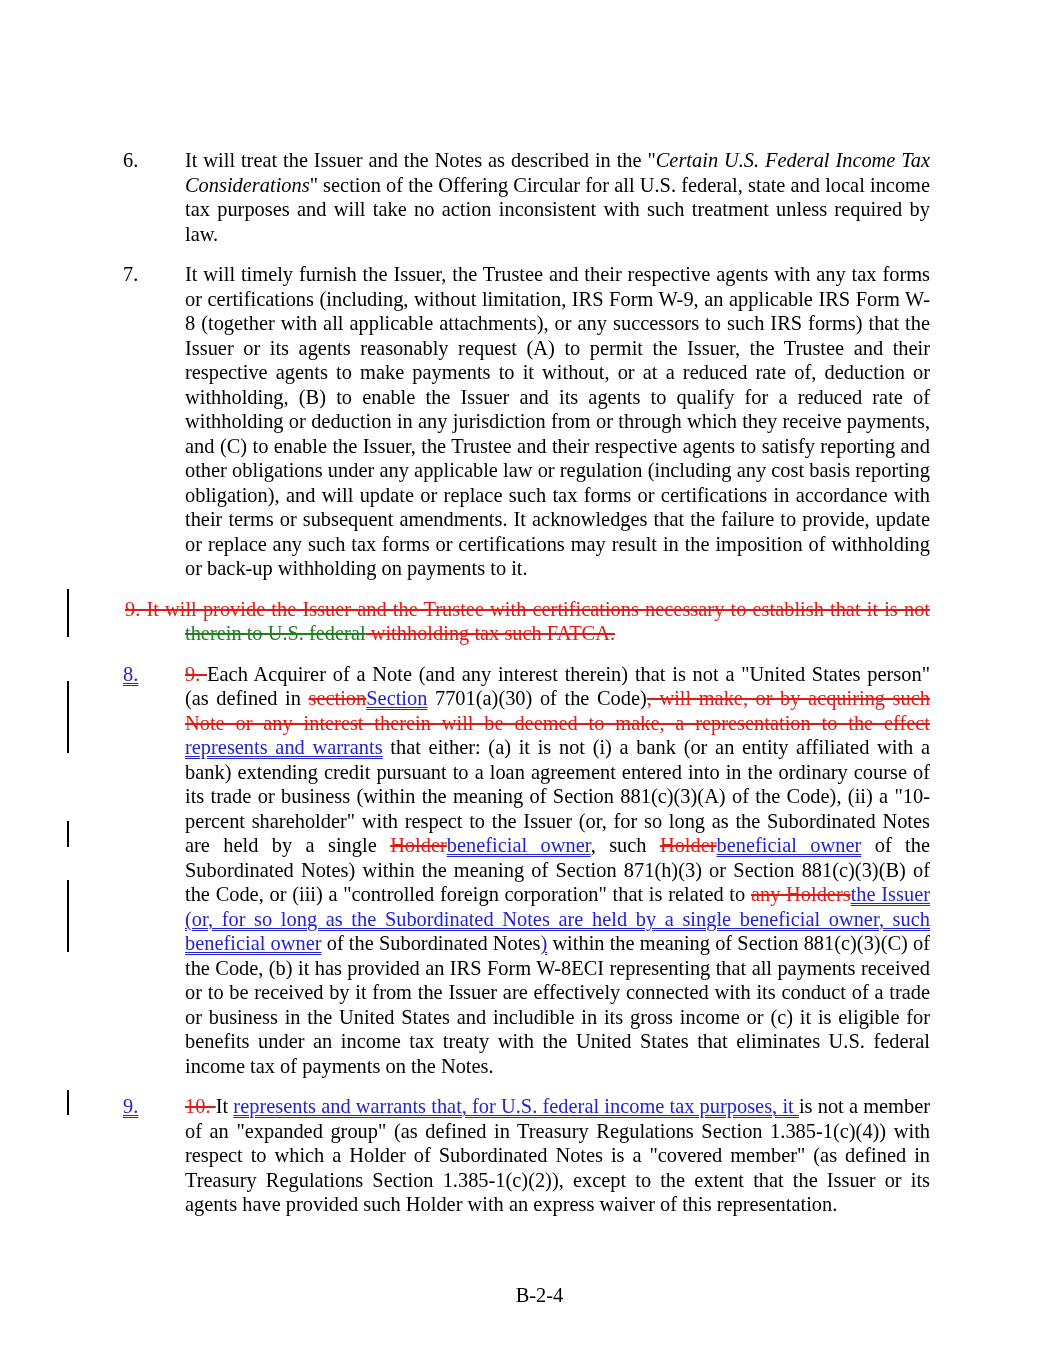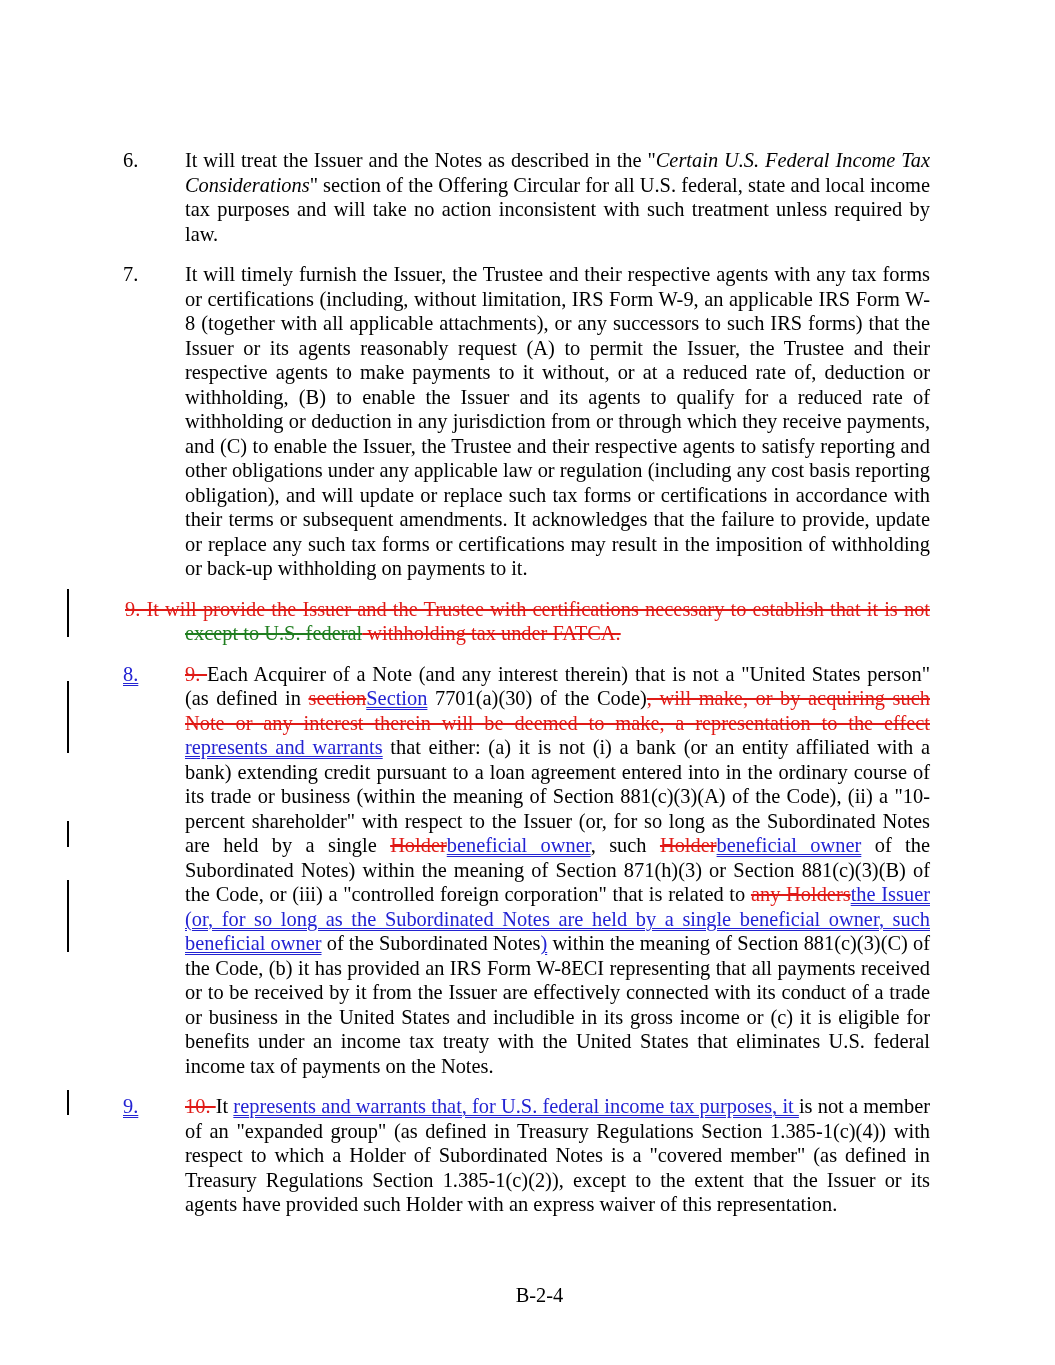--- a/index.html
+++ b/index.html
@@ -74,21 +74,21 @@
     text-align: center;
   }
 </style>
 </head>
 <body>
 
 <div class="page">
   <div class="content">
       <div class="para"><span class="num run-n">6.</span><span class="run-n">It will treat the Issuer and the Notes as described in the "</span><span class="run-i">Certain U.S. Federal Income Tax Considerations</span><span class="run-n">" section of the Offering Circular for all U.S. federal, state and local income tax purposes and will take no action inconsistent with such treatment unless required by law.</span></div>
       <div class="para"><span class="num run-n">7.</span><span class="run-n">It will timely furnish the Issuer, the Trustee and their respective agents with any tax forms or certifications (including, without limitation, IRS Form W-9, an applicable IRS Form W-8 (together with all applicable attachments), or any successors to such IRS forms) that the Issuer or its agents reasonably request (A) to permit the Issuer, the Trustee and their respective agents to make payments to it without, or at a reduced rate of, deduction or withholding, (B) to enable the Issuer and its agents to qualify for a reduced rate of withholding or deduction in any jurisdiction from or through which they receive payments, and (C) to enable the Issuer, the Trustee and their respective agents to satisfy reporting and other obligations under any applicable law or regulation (including any cost basis reporting obligation), and will update or replace such tax forms or certifications in accordance with their terms or subsequent amendments. It acknowledges that the failure to provide, update or replace any such tax forms or certifications may result in the imposition of withholding or back-up withholding on payments to it.</span></div>
-      <div class="para outdent"><span class="run-del">9. It will provide the Issuer and the Trustee with certifications necessary to establish that it is not </span><span class="run-delg">except to U.S. federal</span><span class="run-del"> withholding tax under FATCA.</span></div>
+      <div class="para outdent"><span class="run-del">9. It will provide the Issuer and the Trustee with certifications necessary to establish that it is not </span><span class="run-delg">therein to U.S. federal</span><span class="run-del"> withholding tax such FATCA.</span></div>
       <div class="para"><span class="num run-ins">8.</span><span class="run-del">9. </span><span class="run-n">Each Acquirer of a Note (and any interest therein) that is not a "United States person" (as defined in </span><span class="run-del">section</span><span class="run-ins">Section</span><span class="run-n"> 7701(a)(30) of the Code)</span><span class="run-del">, will make, or by acquiring such Note or any interest therein will be deemed to make, a representation to the effect </span><span class="run-ins">represents and warrants</span><span class="run-n"> that either: (a) it is not (i) a bank (or an entity affiliated with a bank) extending credit pursuant to a loan agreement entered into in the ordinary course of its trade or business (within the meaning of Section 881(c)(3)(A) of the Code), (ii) a "10-percent shareholder" with respect to the Issuer (or, for so long as the Subordinated Notes are held by a single </span><span class="run-del">Holder</span><span class="run-ins">beneficial owner</span><span class="run-n">, such </span><span class="run-del">Holder</span><span class="run-ins">beneficial owner</span><span class="run-n"> of the Subordinated Notes) within the meaning of Section 871(h)(3) or Section 881(c)(3)(B) of the Code, or (iii) a "controlled foreign corporation" that is related to </span><span class="run-del">any Holders</span><span class="run-ins">the Issuer (or, for so long as the Subordinated Notes are held by a single beneficial owner, such beneficial owner</span><span class="run-n"> of the Subordinated Notes</span><span class="run-ins">)</span><span class="run-n"> within the meaning of Section 881(c)(3)(C) of the Code, (b) it has provided an IRS Form W-8ECI representing that all payments received or to be received by it from the Issuer are effectively connected with its conduct of a trade or business in the United States and includible in its gross income or (c) it is eligible for benefits under an income tax treaty with the United States that eliminates U.S. federal income tax of payments on the Notes.</span></div>
       <div class="para"><span class="num run-ins">9.</span><span class="run-del">10. </span><span class="run-n">It </span><span class="run-ins">represents and warrants that, for U.S. federal income tax purposes, it </span><span class="run-n">is not a member of an "expanded group" (as defined in Treasury Regulations Section 1.385-1(c)(4)) with respect to which a Holder of Subordinated Notes is a "covered member" (as defined in Treasury Regulations Section 1.385-1(c)(2)), except to the extent that the Issuer or its agents have provided such Holder with an express waiver of this representation.</span></div>
     </div>
   <div class="footer">B-2-4</div>
 <div class="change-bar" style="top: 589px; height: 48px;"></div>
     <div class="change-bar" style="top: 681px; height: 72px;"></div>
     <div class="change-bar" style="top: 821px; height: 26px;"></div>
     <div class="change-bar" style="top: 880px; height: 72px;"></div>
     <div class="change-bar" style="top: 1090px; height: 25px;"></div>
   </div>

